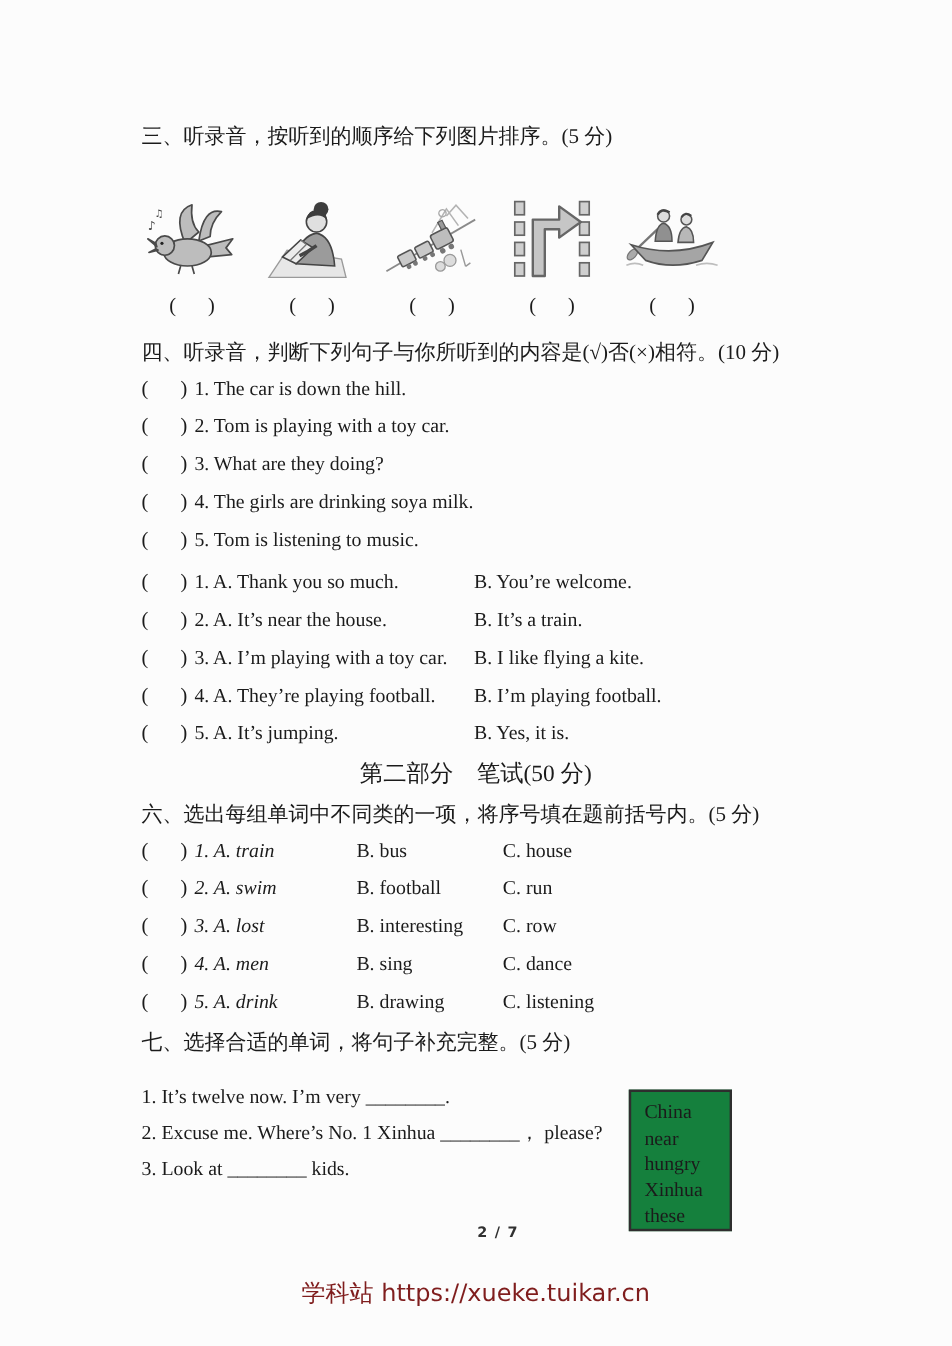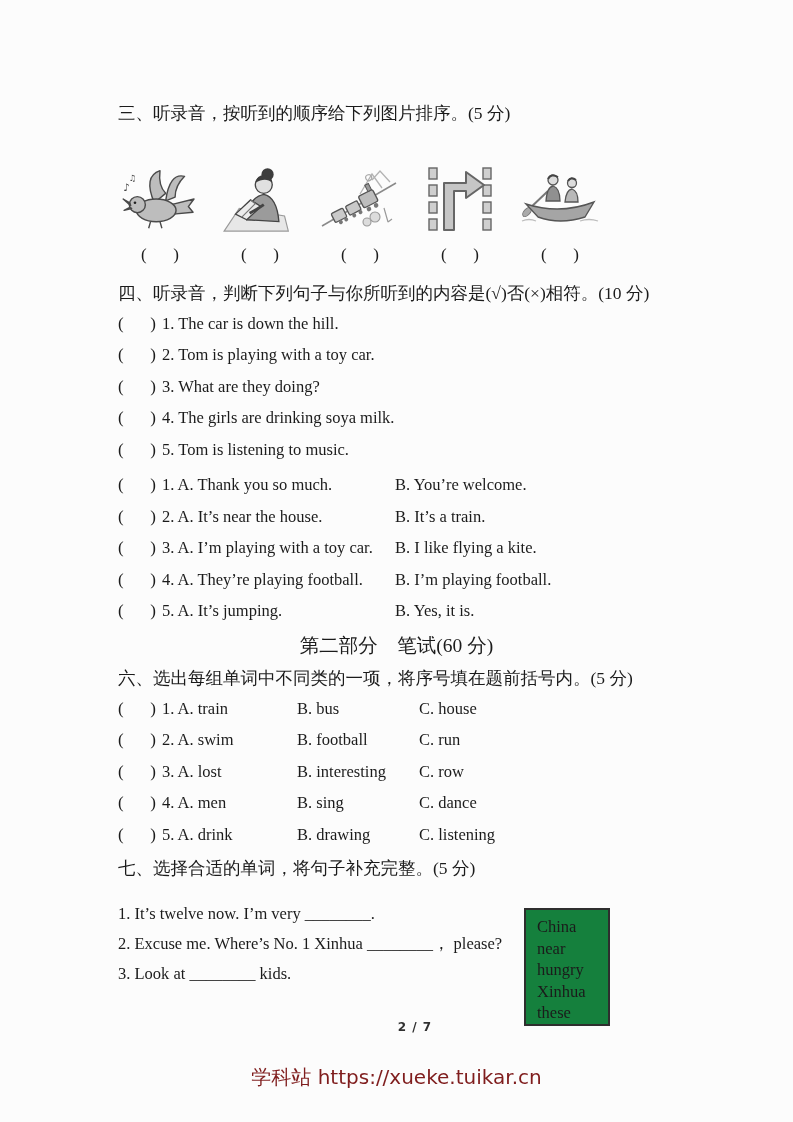--- a/index.html
+++ b/index.html
@@ -24,21 +24,21 @@
   .pic-img  { height:70px; display:flex; align-items:center; justify-content:center; }
   .pic-paren{ margin-top:11px; font-size:17px; }
 
   .paren { display:inline-flex; justify-content:space-between;
            width:38px; flex:none; font-size:17px; }
 
   .items { margin-top:4px; }
   .q-row { display:flex; align-items:center; height:31.5px; font-size:16.5px; white-space:nowrap; }
   .q-row .txt { margin-left:6px; }
   .optA { margin-left:6px; width:233px; flex:none; }
-  .w6a  { margin-left:6px; width:135px; flex:none; }
+  .w6a  { margin-left:6px; width:135px; flex:none;font-style:italic; }
   .w6b  { width:122px; flex:none; }
 
   .part2 { margin-top:6px; text-align:center; font-size:19.5px; line-height:26px; }
 
   .s7-items { margin-top:20px; }
   .s7-row { height:30px; display:flex; align-items:center; font-size:16.5px; white-space:nowrap; }
 
   .word-box {
     position:absolute; left:524px; top:908px; width:86px; height:118px;
     border:2px solid #2e2e2e; background:#15803d;
@@ -256,21 +256,21 @@
       <div class="q-row">
           <span class="paren">
             <span>(</span>
             <span>)</span>
           </span>
           <span class="optA">5. A. It’s jumping.</span>
           <span>B. Yes, it is.</span>
         </div>
     </div>
 
-    <div class="part2">第二部分　笔试(60 分)</div>
+    <div class="part2">第二部分　笔试(50 分)</div>
 
     <div class="sec-title s6-title">六、选出每组单词中不同类的一项，将序号填在题前括号内。(5 分)</div>
     <div class="items">
       <div class="q-row">
           <span class="paren">
             <span>(</span>
             <span>)</span>
           </span>
           <span class="w6a">1. A. train</span>
           <span class="w6b">B. bus</span>

